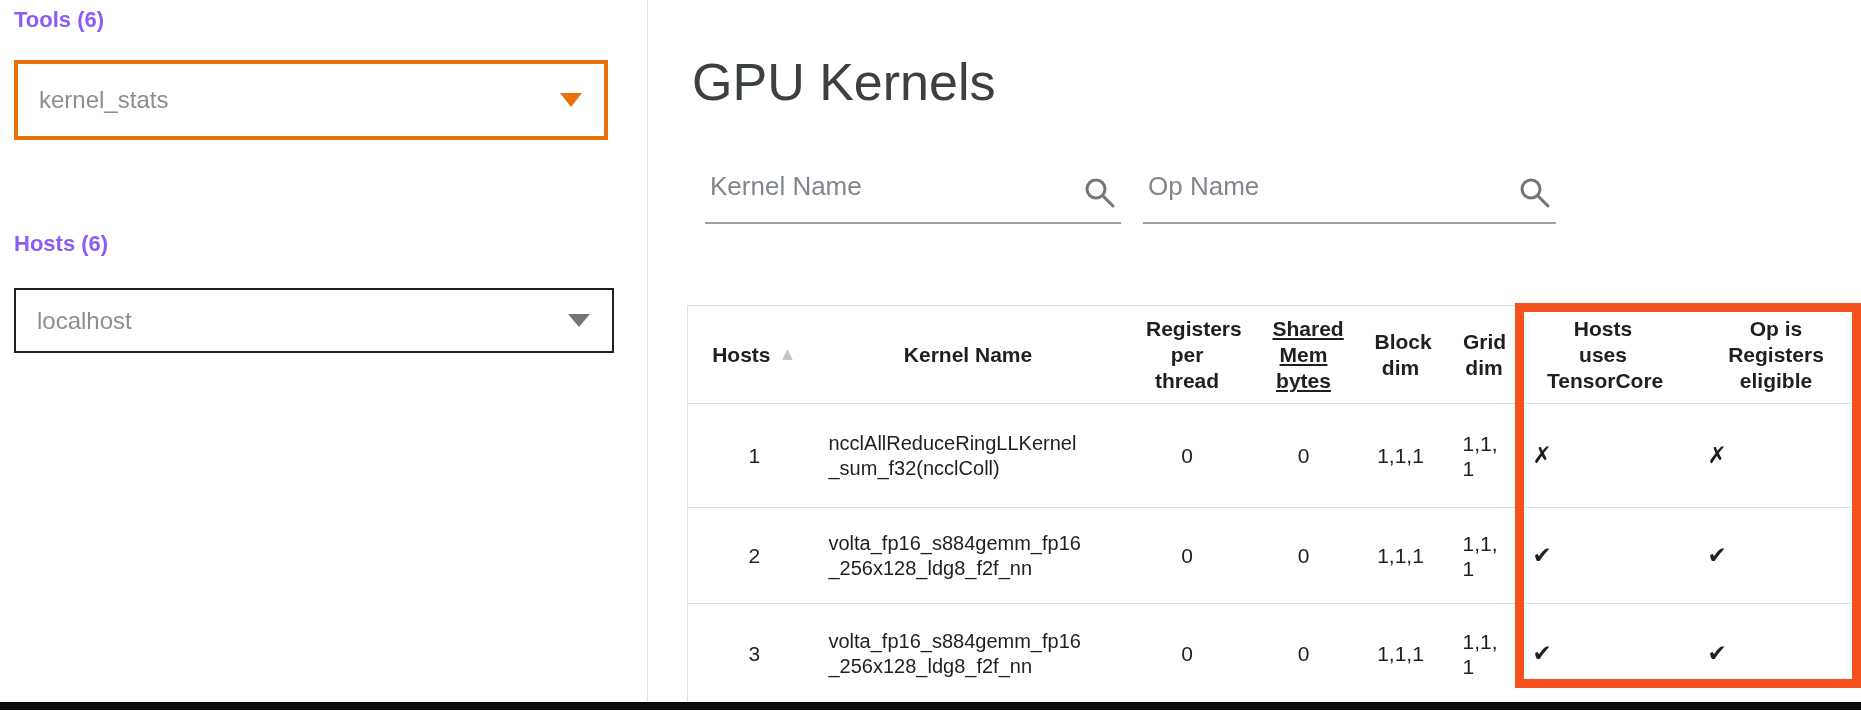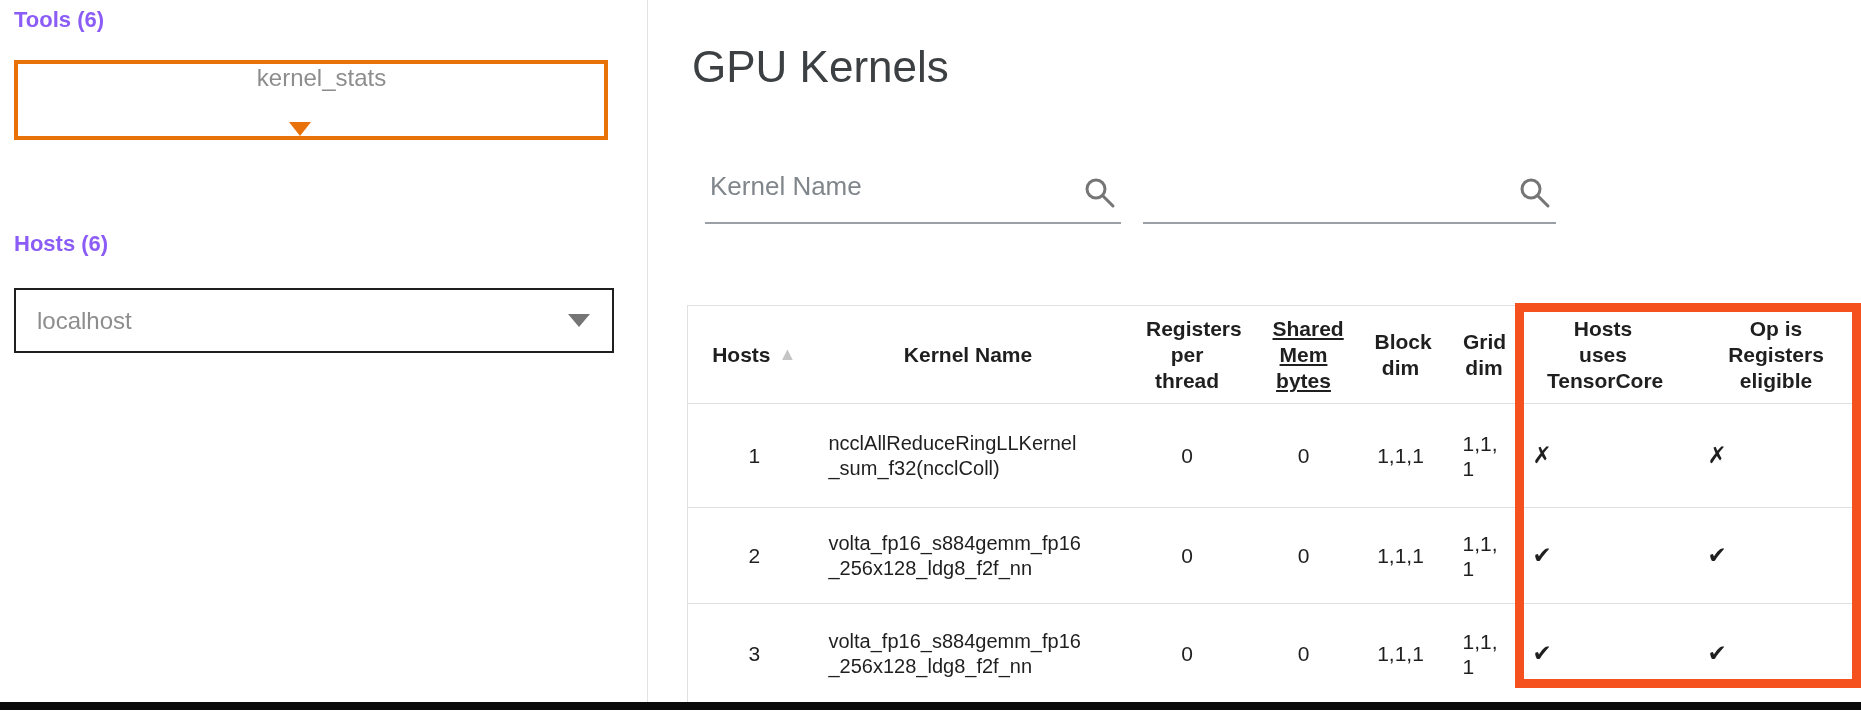--- a/index.html
+++ b/index.html
@@ -10,27 +10,27 @@
 
   
   .sidebar { left: 0; top: 0; width: 648px; height: 702px; background: #fff; border-right: 1px solid #e3e3e3; }
   .side-label { position: absolute; left: 14px; font-size: 22px; font-weight: bold; color: #8b5cf6; }
   .tools-label { top: 7px; }
   .hosts-label { top: 231px; }
 
   .dropdown { position: absolute; left: 14px; background: #fff; display: flex; align-items: center; cursor: pointer; }
   .dropdown .dd-value { font-size: 24px; color: #8d8d8d; padding-left: 21px; flex: 1; }
   .dd-arrow { width: 0; height: 0; border-left: 11px solid transparent; border-right: 11px solid transparent; margin-right: 22px; }
-  .tools-dropdown { top: 60px; width: 594px; height: 80px; border: 4px solid #e8710a; flex-direction: column; }
+  .tools-dropdown { top: 60px; width: 594px; height: 80px; border: 4px solid #e8710a; }
   .tools-dropdown .dd-arrow { border-top: 14px solid #e8710a; }
   .hosts-dropdown { top: 288px; width: 600px; height: 65px; border: 2px solid #1f1f1f; }
   .hosts-dropdown .dd-arrow { border-top: 13px solid #757575; }
 
   
-  .page-title { left: 692px; top: 42px; font-size: 44px; font-weight: 400; color: #3c4043; }
+  .page-title { left: 692px; top: 52px; font-size: 52px; font-weight: 400; color: #3c4043; }
 
   
   .filter-field { position: absolute; top: 148px; height: 76px; border-bottom: 2px solid #9aa0a6; }
   .filter-kernel { left: 705px; width: 416px; }
   .filter-op { left: 1143px; width: 413px; }
   .filter-field input { position: absolute; left: 0; bottom: 0; width: 100%; height: 62px; border: none; outline: none;
       font-family: "Liberation Sans", "DejaVu Sans", sans-serif; font-size: 26px; color: #5f6368; padding: 0 48px 10px 5px; background: transparent; }
   .filter-field input::placeholder { color: #80868b; opacity: 1; }
   .search-icon { position: absolute; right: 4px; bottom: 12px; width: 34px; height: 34px; }
 
@@ -81,20 +81,21 @@
 
 <div class="filter-field filter-kernel">
   <input type="text" placeholder="Kernel Name" style="">
   <svg class="search-icon" viewBox="0 0 34 34">
     <circle cx="13" cy="13" r="9" fill="none" stroke="#757575" stroke-width="3"></circle>
     <line x1="20" y1="20" x2="30" y2="30" stroke="#757575" stroke-width="3" stroke-linecap="round"></line>
   </svg>
 </div>
 
 <div class="filter-field filter-op">
+  <input type="text" placeholder="Op Name" style="">
   <svg class="search-icon" viewBox="0 0 34 34">
     <circle cx="13" cy="13" r="9" fill="none" stroke="#757575" stroke-width="3"></circle>
     <line x1="20" y1="20" x2="30" y2="30" stroke="#757575" stroke-width="3" stroke-linecap="round"></line>
   </svg>
 </div>
 
 <div class="abs table-wrap">
   <table>
     <colgroup>
       <col class="c0">

